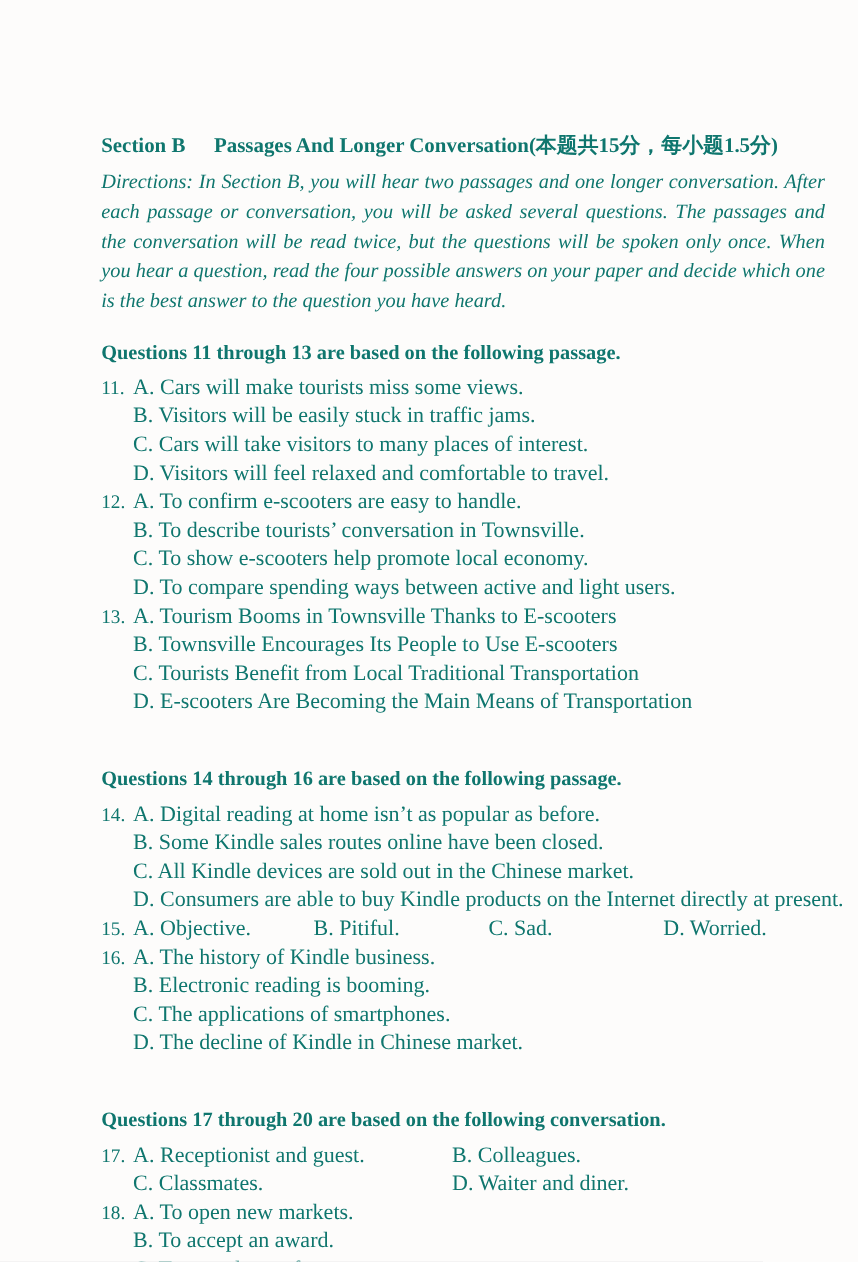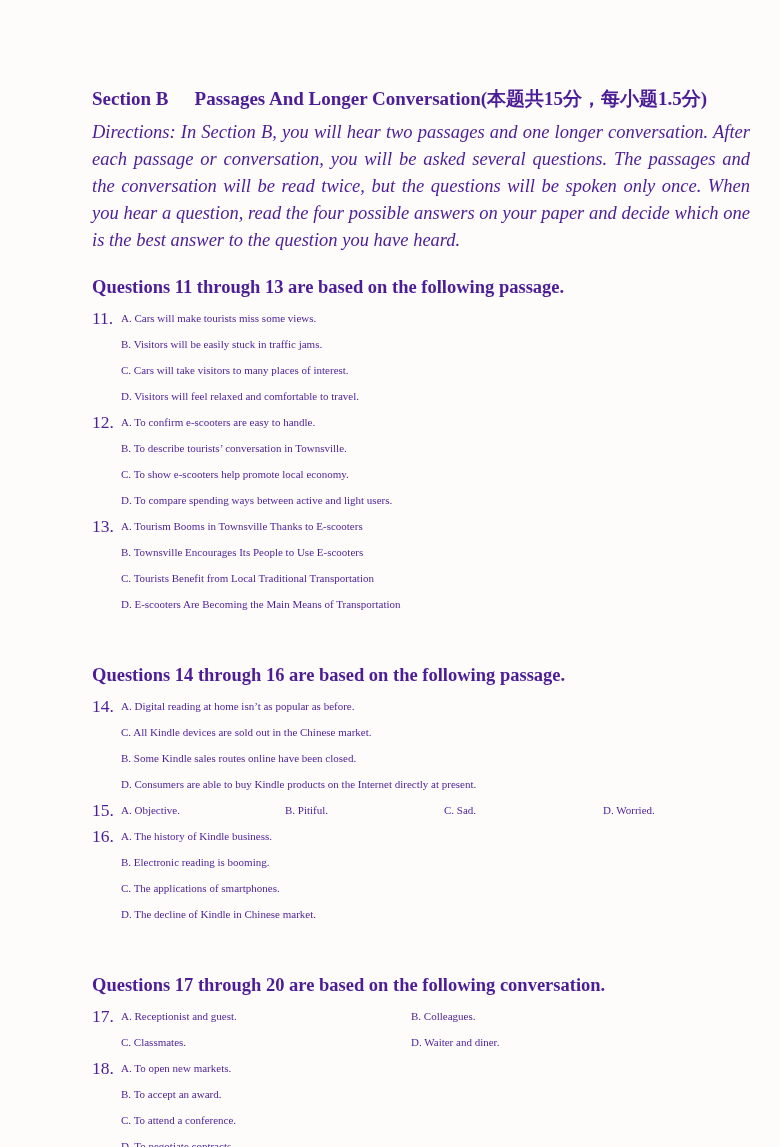--- a/index.html
+++ b/index.html
@@ -7,23 +7,23 @@
     padding: 0;
     background: #e8e8e8;
   }
   .page {
     position: relative;
     width: 780px;
     height: 1147px;
     margin: 0 auto;
     background: #fdfcfb;
     box-sizing: border-box;
-    padding: 86px 30px 0 92px;
+    padding: 120px 30px 0 92px;
     font-family: "Liberation Serif", "DejaVu Serif", serif;
-    color: #4c1d95;
+    color: #0f766e;
     overflow: hidden;
   }
   .section-title {
     font-size: 19px;
     font-weight: bold;
     line-height: 26px;
     white-space: nowrap;
   }
   .section-label { margin-right: 26px; }
   .directions {
@@ -43,21 +43,21 @@
   }
   .question { display: flex; }
   .q-num {
     flex: none;
     width: 29px;
     font-size: 17.5px;
     line-height: 26px;
   }
   .q-options { flex: 1; min-width: 0; }
   .q-options .opt {
-    font-size: 11px;
+    font-size: 20px;
     line-height: 26px;
     white-space: nowrap;
   }
   .inline-row { display: flex; gap: 16px; }
   .inline-row .opt:nth-child(1) { width: 148px; flex: none; }
   .inline-row .opt:nth-child(2) { width: 143px; flex: none; }
   .inline-row .opt:nth-child(3) { width: 143px; flex: none; }
   .two-col {
     display: grid;
     grid-template-columns: 290px auto;
@@ -108,22 +108,22 @@
     </div>
   </div>
 
   <div class="group group-gap">
     <div class="group-heading">Questions 14 through 16 are based on the following passage.</div>
 
     <div class="question">
       <span class="q-num">14.</span>
       <div class="q-options">
         <div class="opt">A. Digital reading at home isn’t as popular as before.</div>
+        <div class="opt">B. Some Kindle sales routes online have been closed.</div>
         <div class="opt">C. All Kindle devices are sold out in the Chinese market.</div>
-        <div class="opt">B. Some Kindle sales routes online have been closed.</div>
         <div class="opt">D. Consumers are able to buy Kindle products on the Internet directly at present.</div>
       </div>
     </div>
 
     <div class="question">
       <span class="q-num">15.</span>
       <div class="q-options inline-row">
         <span class="opt">A. Objective.</span>
         <span class="opt">B. Pitiful.</span>
         <span class="opt">C. Sad.</span>

